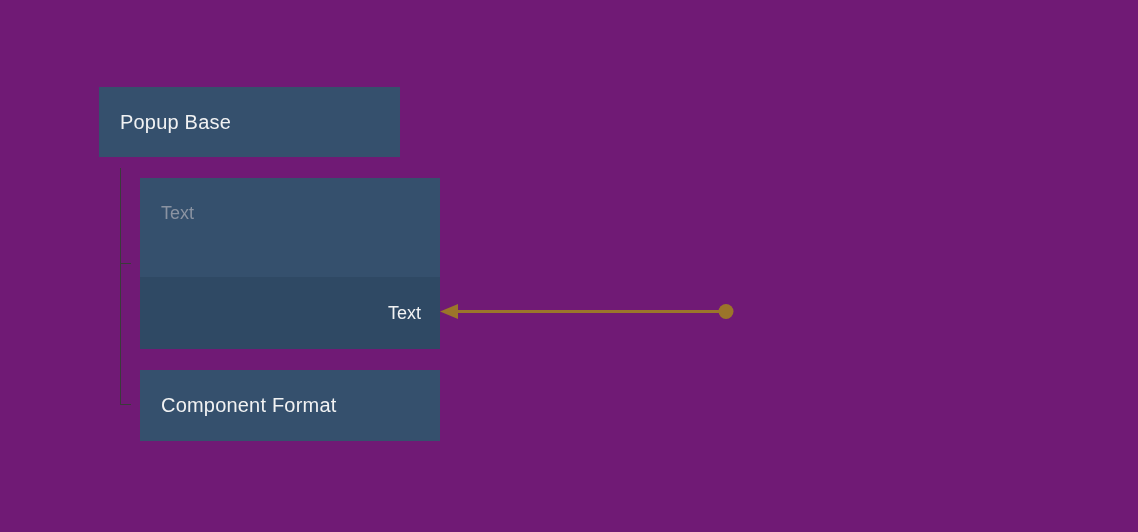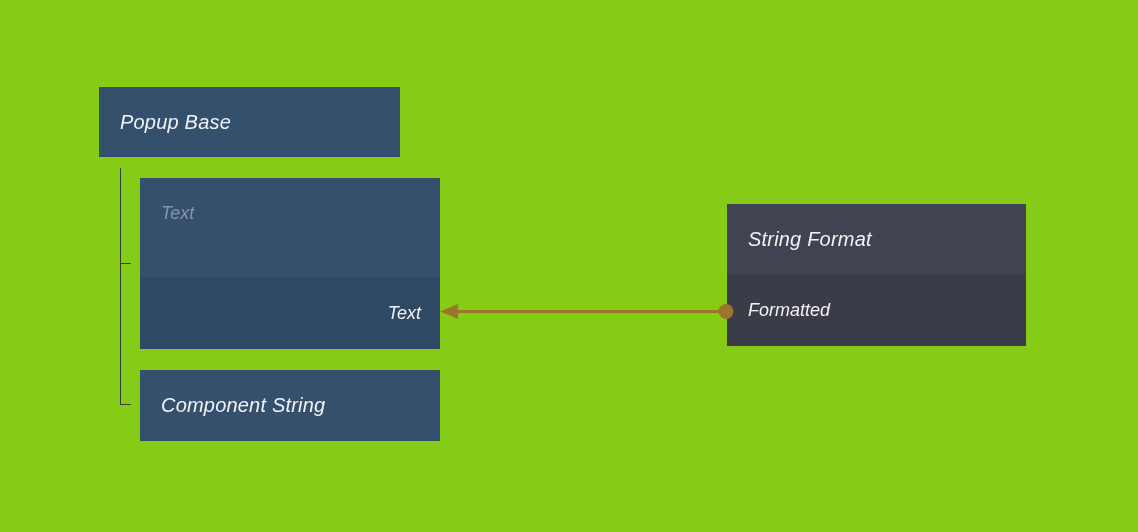--- a/index.html
+++ b/index.html
@@ -56,51 +56,43 @@
   #connection-layer {
     position: absolute;
     left: 0;
     top: 0;
     pointer-events: none;
   }
 </style>
 </head>
 <body>
 
-<div id="canvas" style="background: #84cc16; font-style: italic;">
+<div id="canvas" style="background: #701a75;">
 
   <div class="tree-line" style="left: 120px; top: 168px; width: 1px; height: 237px; background: rgb(59, 59, 59);"></div>
   <div class="tree-line" style="left: 120px; top: 263px; width: 11px; height: 1px; background: rgb(59, 59, 59);"></div>
   <div class="tree-line" style="left: 120px; top: 404px; width: 11px; height: 1px; background: rgb(59, 59, 59);"></div>
 
   <div class="node single-row-node" style="left: 99px; top: 87px; width: 301px; height: 70px; background: rgb(53, 80, 109);">
     <div class="node-title" style="color: rgb(241, 242, 243);">Popup Base</div>
   </div>
 
   <div class="node" style="left:140px; top:178px; width:300px; height:171px;">
     <div class="node-header" style="height: 99px; background: rgb(53, 80, 109);">
       <div class="node-subtitle" style="color: rgb(138, 147, 162);">Text</div>
     </div>
     <div class="port-row input-row" style="height: 72px; background: rgb(47, 73, 100);">
       <span class="port-label" style="color: rgb(241, 242, 243);">Text</span>
     </div>
   </div>
 
   <div class="node single-row-node" style="left: 140px; top: 370px; width: 300px; height: 71px; background: rgb(53, 80, 109);">
-    <div class="node-title" style="color: rgb(241, 242, 243);">Component String</div>
+    <div class="node-title" style="color: rgb(241, 242, 243);">Component Format</div>
   </div>
 
-  <div class="node" style="left:727px; top:204px; width:299px; height:142px;">
-    <div class="single-row-node" style="height: 70px; display: flex; align-items: center; background: rgb(65, 68, 80);">
-      <div class="node-title" style="color: rgb(241, 242, 243);">String Format</div>
-    </div>
-    <div class="port-row output-row" style="height: 72px; background: rgb(58, 61, 72);">
-      <span class="port-label" style="color: rgb(241, 242, 243);">Formatted</span>
-    </div>
-  </div>
 
   <svg id="connection-layer" width="1138" height="532">
     <line x1="454" y1="311.5" x2="722" y2="311.5" stroke-width="3" stroke="#9b752a"></line>
     <polygon points="440,311.5 458,304 458,319" fill="#9b752a"></polygon>
     <circle cx="726" cy="311.5" r="7.5" fill="#9b752a"></circle>
   </svg>
 
 </div>
 
 </body></html>

